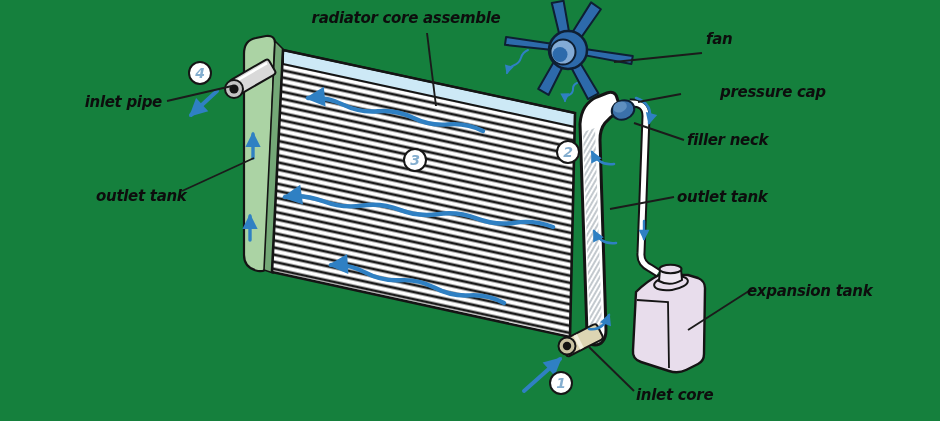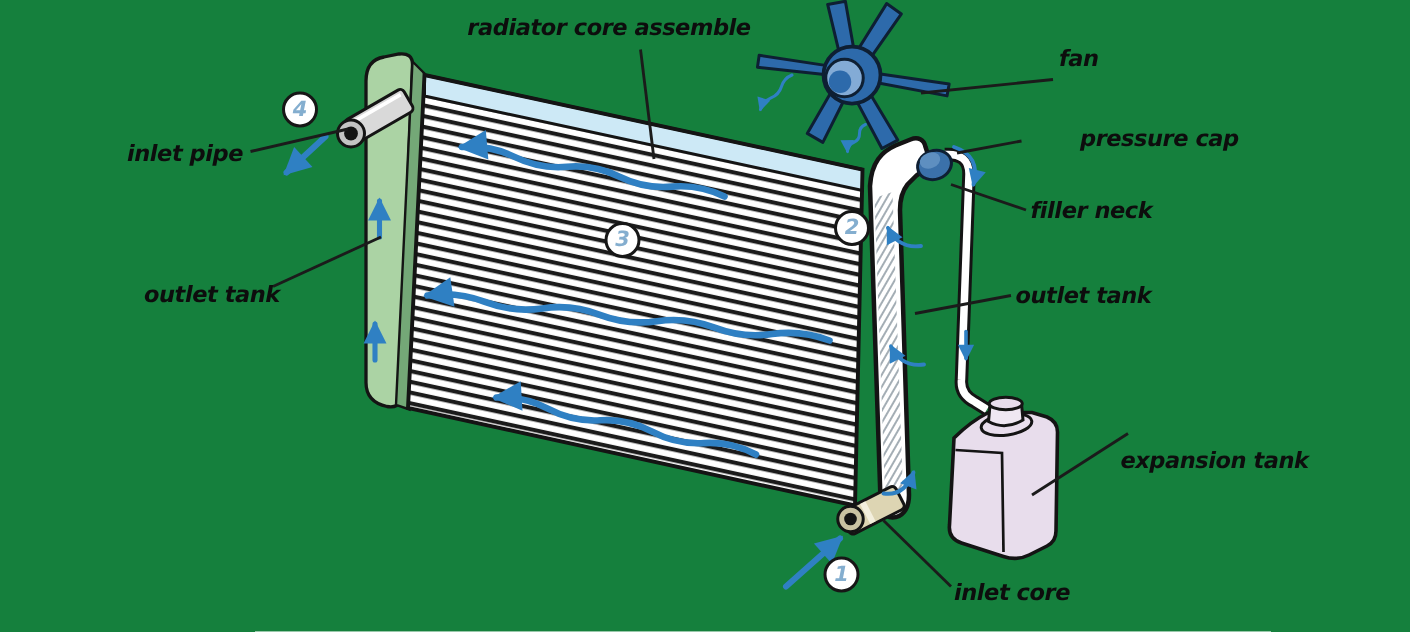--- a/index.html
+++ b/index.html
@@ -149,21 +149,21 @@
     <line x1="688" y1="330" x2="752" y2="289"></line>
     <line x1="589" y1="347" x2="634" y2="391"></line>
   </g>
 </svg>
 
 <div class="lbl center" style="left:300px;top:9px;width:212px;">radiator core assemble</div>
 <div class="lbl" style="left:706px;top:30px;">fan</div>
 <div class="lbl" style="left:684px;top:83px;margin-left:36px;">pressure cap</div>
 <div class="lbl" style="left:687px;top:131px;text-align:center;">filler neck</div>
 <div class="lbl" style="left:677px;top:188px;">outlet tank</div>
-<div class="lbl" style="left:747px;top:298px;">expansion tank</div>
+<div class="lbl" style="left:747px;top:282px;">expansion tank</div>
 <div class="lbl" style="left:636px;top:386px;">inlet core</div>
 <div class="lbl right" style="left:50px;top:93px;width:112px;">inlet pipe</div>
 <div class="lbl" style="left:96px;top:187px;">outlet tank</div>
 
 <div class="stepdot" style="left:549px;top:371px;">1</div>
 <div class="stepdot" style="left:556px;top:140px;">2</div>
 <div class="stepdot" style="left:403px;top:148px;">3</div>
 <div class="stepdot" style="left:188px;top:61px;">4</div>
 
 </div>

